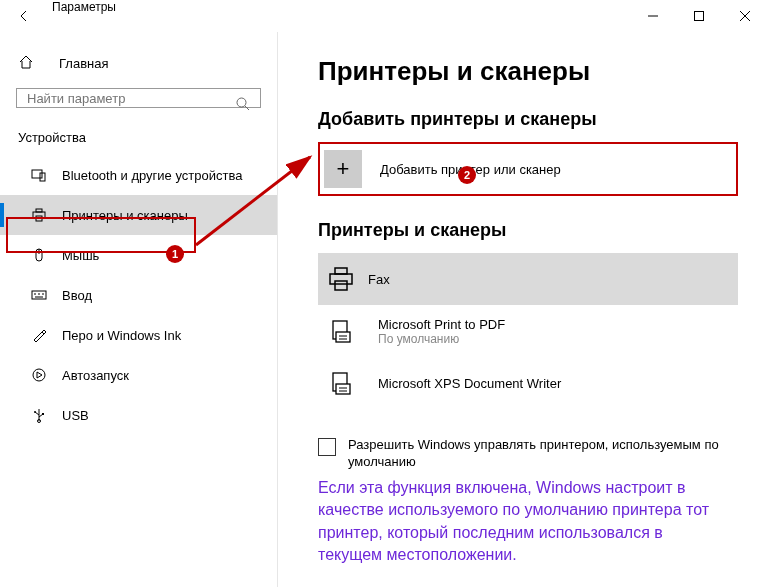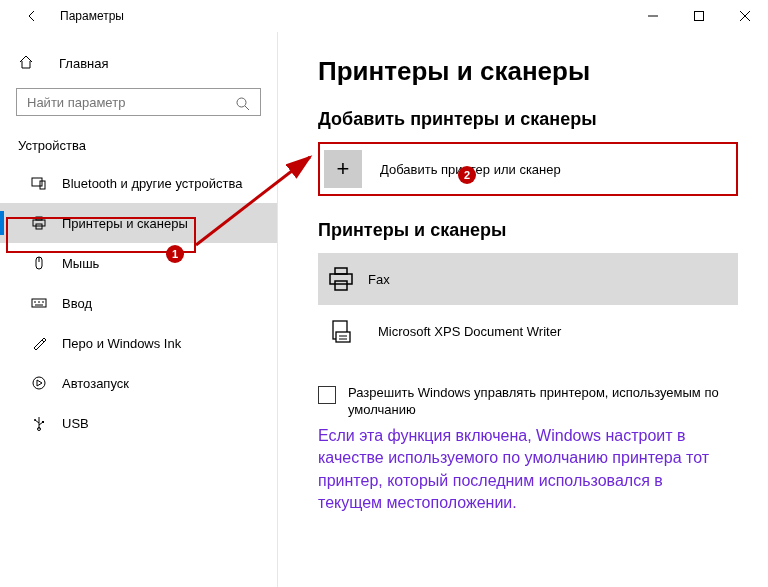--- a/index.html
+++ b/index.html
@@ -1,29 +1,29 @@
 <!DOCTYPE html>
 <html><head>
 <meta charset="utf-8">
 <style>
   * { box-sizing: border-box; margin: 0; padding: 0; }
   body { font-family: "Segoe UI", Tahoma, sans-serif; font-size: 13px; color: #000; background: #fff; width: 768px; height: 587px; overflow: hidden; position: relative; }
   
-  .titlebar { height: 32px; display: flex; align-items: center; padding: 0 0 0 16px; }
+  .titlebar { height: 32px; display: flex; align-items: flex-start; padding: 0 0 0 8px; }
   .back-btn { width: 32px; height: 32px; display: flex; align-items: center; justify-content: center; cursor: default; }
   .title { margin-left: 12px; font-size: 12px; font-weight: 400; }
   .winctrl { margin-left: auto; display: flex; }
   .winctrl div { width: 46px; height: 32px; display: flex; align-items: center; justify-content: center; }
   
   .content { display: flex; height: calc(100% - 32px); }
   
   .sidebar { width: 278px; border-right: 1px solid #e6e6e6; padding-top: 12px; }
   .home { display: flex; align-items: center; height: 38px; padding-left: 18px; gap: 25px; }
   .search-wrap { padding: 6px 16px 14px 16px; }
-  .search { width: 100%; height: 28px; border: 1px solid #999; padding: 0 34px 0 10px; font-size: 13px; color: #ef4444; background: #fff; position: relative; }
+  .search { width: 100%; height: 20px; border: 1px solid #999; padding: 0 34px 0 10px; font-size: 13px; color: #ef4444; background: #fff; position: relative; }
   .search-box { position: relative; }
   .search-box svg { position: absolute; right: 10px; top: 8px; }
   
   .section-title { font-weight: 400; font-size: 13px; padding: 8px 18px 10px 18px; }
   
   .nav-item { display: flex; align-items: center; height: 40px; padding-left: 30px; gap: 14px; position: relative; }
   .nav-item.active { background: #dadada; }
   .nav-item.active::before { content: ""; position: absolute; left: 0; top: 8px; bottom: 8px; width: 4px; background: #0078d7; }
   .nav-item .ico { width: 18px; display: flex; justify-content: center; }
   
@@ -185,20 +185,34 @@
     <div class="printer-row sel">
       <span class="pico">
           <svg width="30" height="30" viewBox="0 0 30 30">
             <rect x="4" y="10" width="22" height="10" stroke="#000" fill="none" stroke-width="1.5"></rect>
             <rect x="9" y="4" width="12" height="6" stroke="#000" fill="none" stroke-width="1.5"></rect>
             <rect x="9" y="17" width="12" height="9" stroke="#000" fill="none" stroke-width="1.5"></rect>
           </svg>
         </span>
       <div>
           <div class="p-name">Fax</div>
+        </div>
+    </div>
+    <div class="printer-row">
+      <span class="pico">
+          <svg width="26" height="26" viewBox="0 0 26 26">
+            <rect x="5" y="3" width="14" height="18" stroke="#000" fill="none" stroke-width="1.3"></rect>
+            <rect x="8" y="14" width="14" height="10" stroke="#000" fill="#fff" stroke-width="1.3"></rect>
+            <line x1="11" y1="18" x2="19" y2="18" stroke="#000"></line>
+            <line x1="11" y1="21" x2="19" y2="21" stroke="#000"></line>
+          </svg>
+        </span>
+      <div>
+          <div class="p-name">Microsoft Print to PDF</div>
+      <div class="p-sub">По умолчанию</div>
         </div>
     </div>
     <div class="printer-row">
       <span class="pico">
           <svg width="26" height="26" viewBox="0 0 26 26">
             <rect x="5" y="3" width="14" height="18" stroke="#000" fill="none" stroke-width="1.3"></rect>
             <rect x="8" y="14" width="14" height="10" stroke="#000" fill="#fff" stroke-width="1.3"></rect>
             <line x1="11" y1="18" x2="19" y2="18" stroke="#000"></line>
             <line x1="11" y1="21" x2="19" y2="21" stroke="#000"></line>
           </svg>

